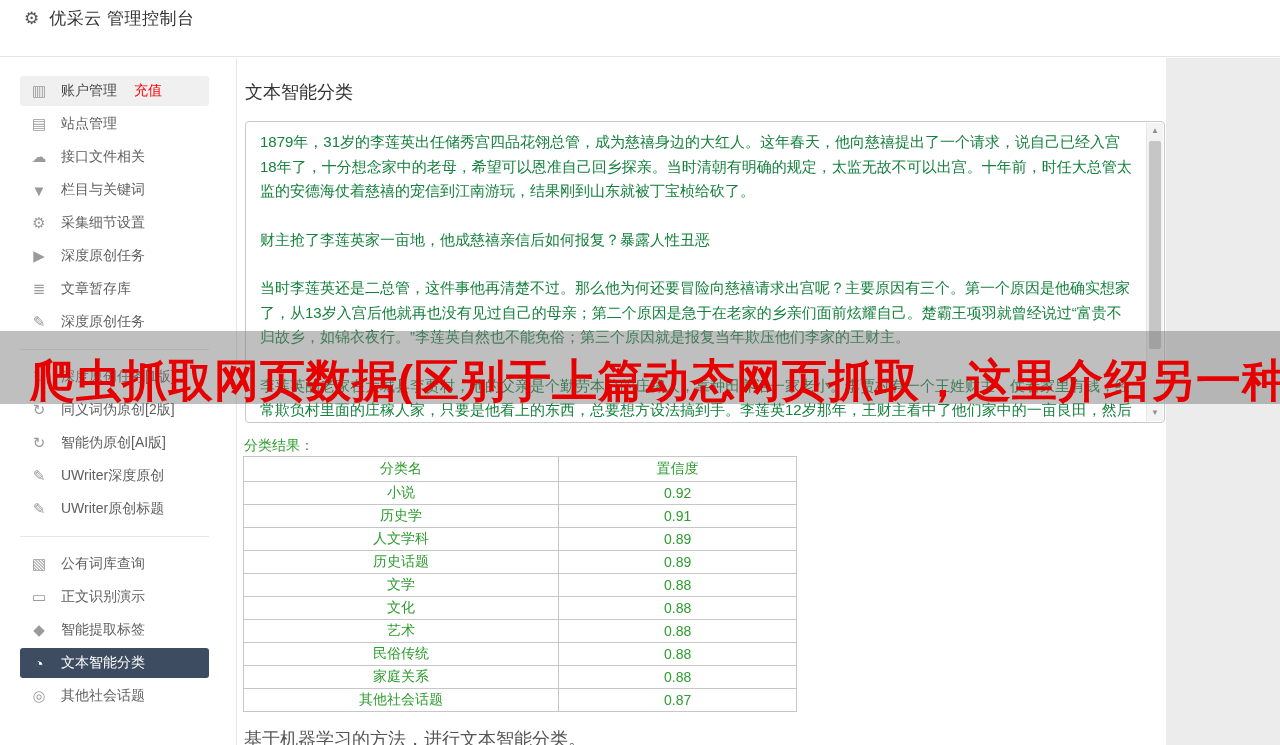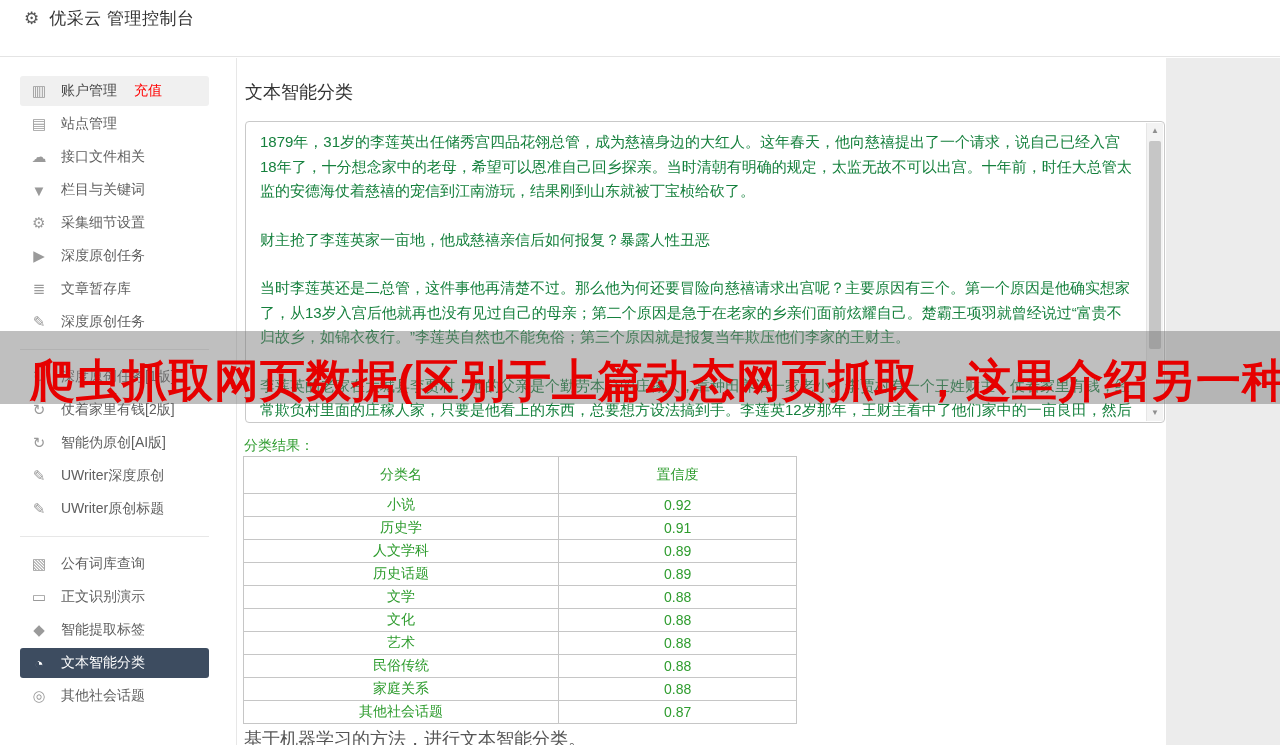--- a/index.html
+++ b/index.html
@@ -74,21 +74,21 @@
   }
   .results-table {
     position:absolute; left:243px; top:456px; width:554px;
     border-collapse:collapse; font-size:14px; color:#2e9c2e;
     background:#fff;
   }
   .results-table th, .results-table td {
     border:1px solid #c6c6c6; text-align:center; height:23px;
     font-weight:normal; color:#2e9c2e; padding:0;
   }
-  .results-table th { height:37px; }
+  .results-table th { height:25px; }
   .results-table .col-cat { width:57%; }
   .footer-note {
     position:absolute; left:244px; top:727px; font-size:18px; color:#555;
   }
   
   .overlay-band {
     position:absolute; left:0; top:331px; width:1280px; height:73px;
     background:rgba(118,118,118,0.47); z-index:50; overflow:hidden;
     display:flex; align-items:flex-end;
   }
@@ -142,21 +142,21 @@
         <span class="icon">✎</span>
         <span>深度原创任务</span>
       </div>
       <div class="side-divider"></div>
       <div class="side-item">
         <span class="icon">↻</span>
         <span>深度原创任务[1版]</span>
       </div>
       <div class="side-item">
         <span class="icon">↻</span>
-        <span>仗着家里有钱[2版]</span>
+        <span>同义词伪原创[2版]</span>
       </div>
       <div class="side-item">
         <span class="icon">↻</span>
         <span>智能伪原创[AI版]</span>
       </div>
       <div class="side-item">
         <span class="icon">✎</span>
         <span>UWriter深度原创</span>
       </div>
       <div class="side-item">

